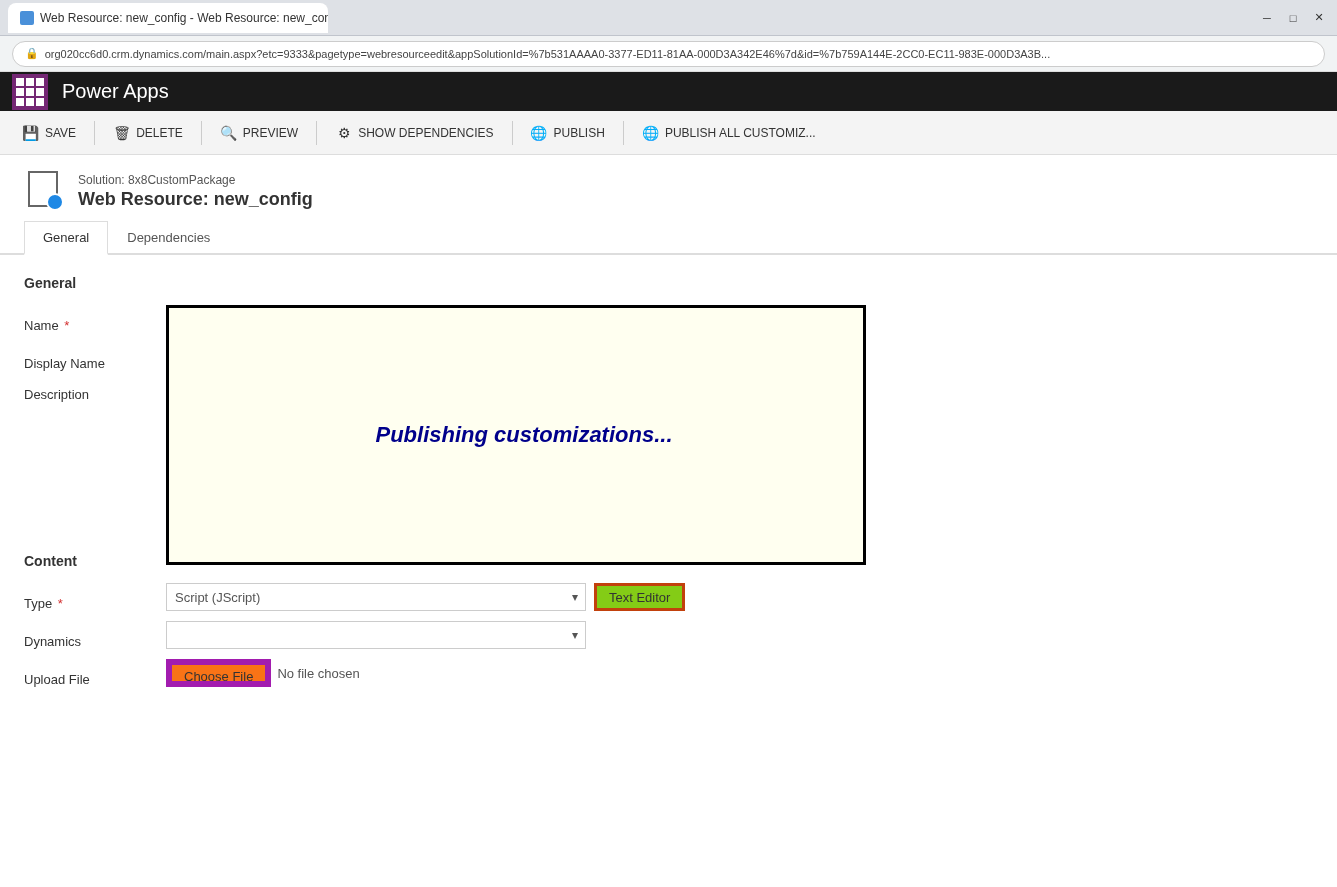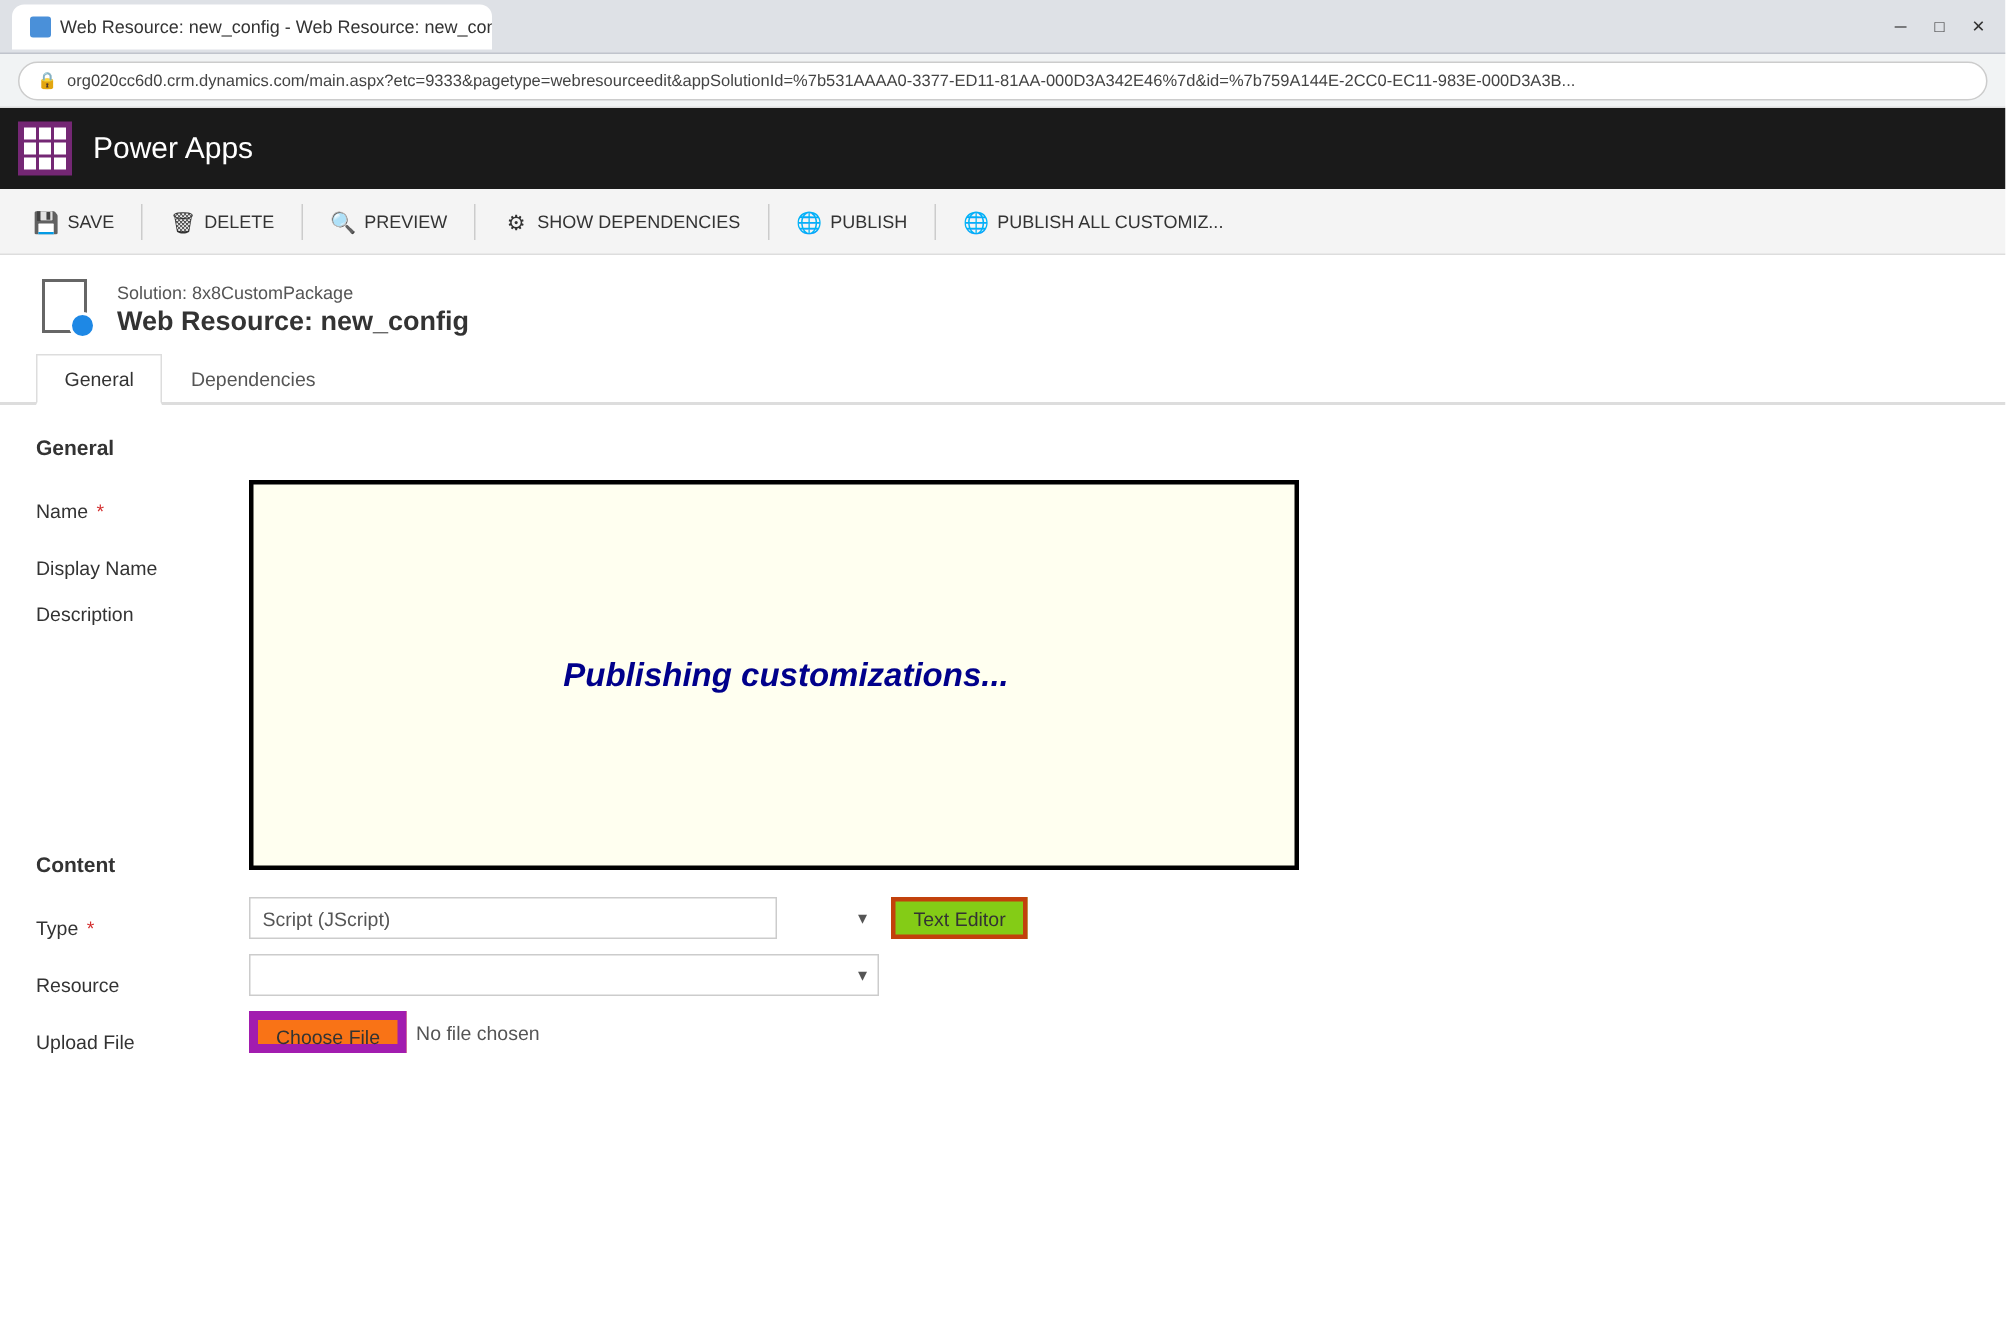--- a/index.html
+++ b/index.html
@@ -75,21 +75,21 @@
       display: flex;
       align-items: center;
       gap: 6px;
     }
     .lock-icon { color: #555; font-size: 11px; }
     .address-text { font-size: 11px; color: #444; overflow: hidden; text-overflow: ellipsis; white-space: nowrap; }
 
     
     .powerapps-header {
       background: #1a1a1a;
-      height: 54px;
+      height: 39px;
       display: flex;
       align-items: center;
       padding: 0 12px;
       gap: 14px;
     }
     .apps-grid-icon {
       width: 36px;
       height: 36px;
       background: #742774;
       display: flex;
@@ -276,21 +276,21 @@
     
     .content-section { margin-top: 12px; }
 
     
     .type-select-wrapper {
       display: flex;
       gap: 8px;
       align-items: center;
     }
     .form-select {
-      width: 352px;
+      width: 420px;
       height: 28px;
       border: 1px solid #ccc;
       padding: 0 8px;
       font-size: 13px;
       color: #555;
       background: #fff;
       appearance: none;
       -webkit-appearance: none;
       background-image: none;
       position: relative;
@@ -505,21 +505,21 @@
             <option>Style Sheet (CSS)</option>
             <option>Data (XML)</option>
           </select>
         </div>
         <button class="text-editor-btn">Text Editor</button>
       </div>
     </div>
 
     <div class="form-row">
       <div class="form-label">
-        <span>Resource</span>
+        <span>Dynamics</span>
       </div>
       <div class="lang-select-wrapper">
         <select class="lang-select">
           <option value=""></option>
         </select>
       </div>
     </div>
 
     <div class="form-row">
       <div class="form-label">

